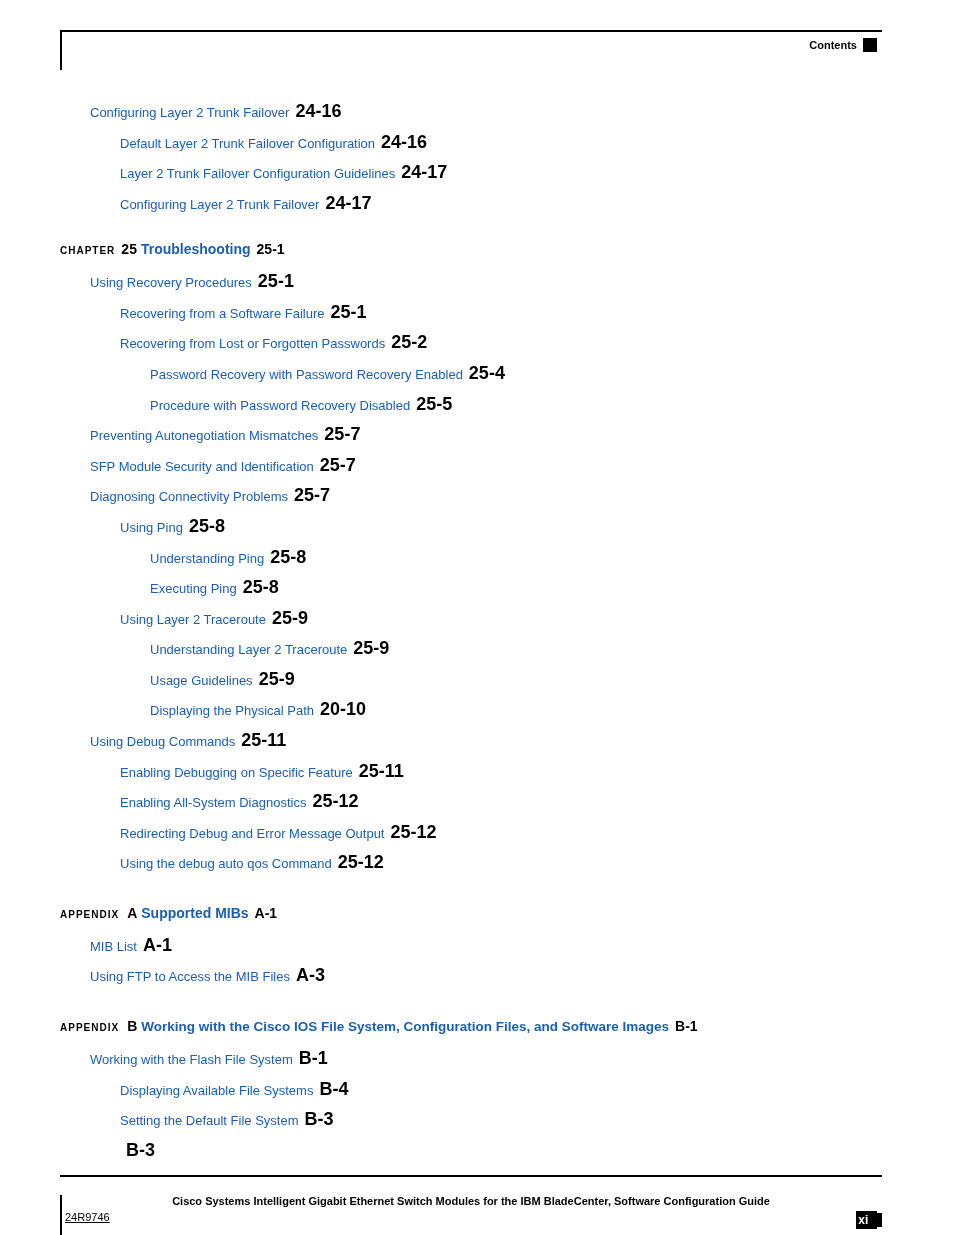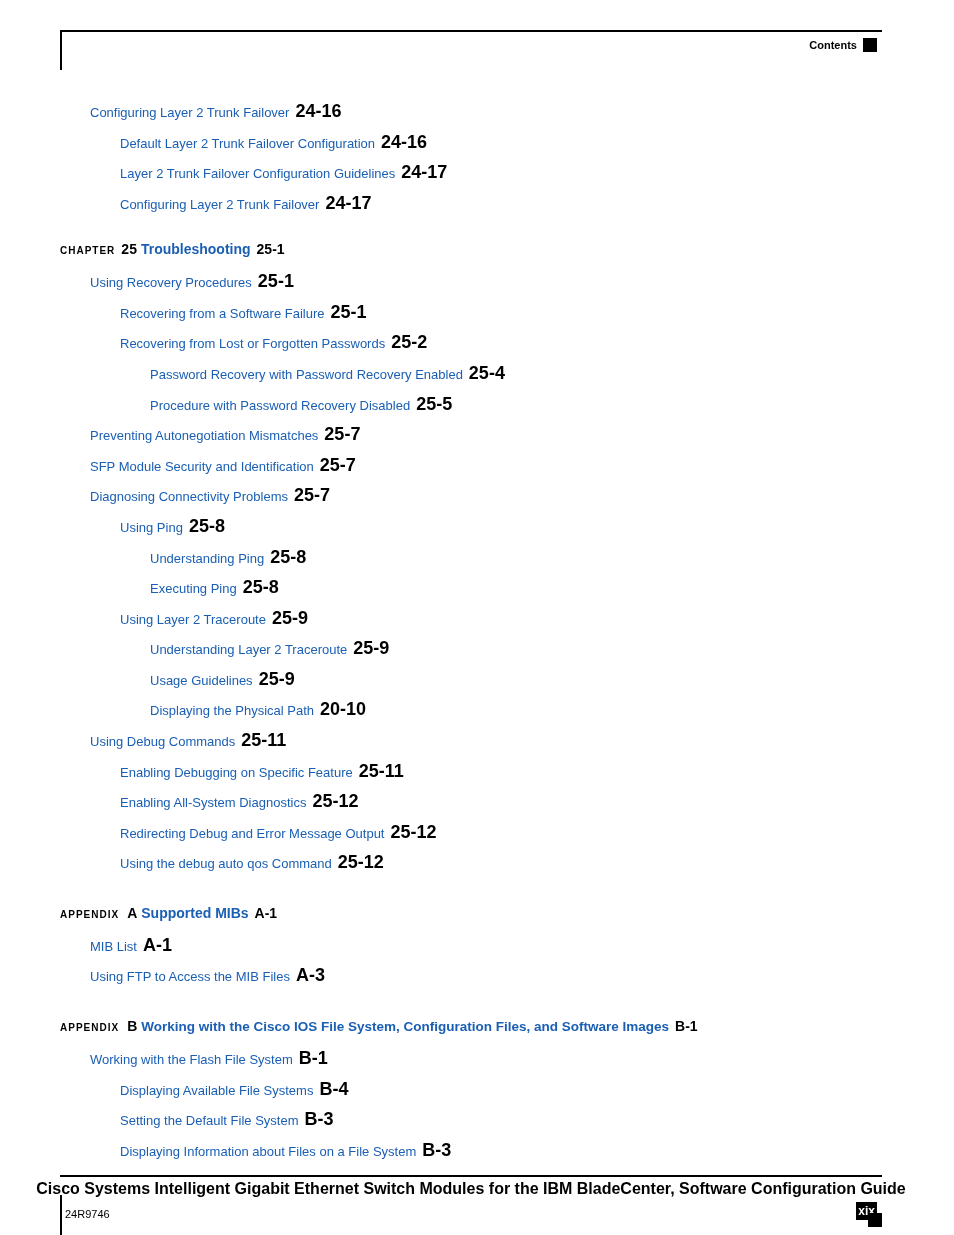--- a/index.html
+++ b/index.html
@@ -352,31 +352,30 @@
       </div>
       <div class="toc-entry indent-2">
         <a class="toc-link" href="#">Displaying Available File Systems</a>
         <span class="toc-page">B-4</span>
       </div>
       <div class="toc-entry indent-2">
         <a class="toc-link" href="#">Setting the Default File System</a>
         <span class="toc-page">B-3</span>
       </div>
       <div class="toc-entry indent-2">
-        <a class="toc-link" href="#">Displaying Information about Files on a File System</a>
         <span class="toc-page">B-3</span>
       </div>
 
     </div>
   </div>
 
   <div style="position: absolute; bottom: 0; left: 0; right: 0; height: 60px;">
     <div style="position: absolute; left: 60px; right: 60px; top: 0; height: 2px; background: #000;"></div>
-    <div class="footer-text" style="padding-top: 5px; font-size: 16px;">Cisco Systems Intelligent Gigabit Ethernet Switch Modules for the IBM BladeCenter, Software Configuration Guide</div>
-    <div class="footer-bottom" style="display: flex; justify-content: space-between; align-items: flex-end; padding: 4px 65px 0;">
+    <div class="footer-text" style="padding-top: 20px; font-size: 11px;">Cisco Systems Intelligent Gigabit Ethernet Switch Modules for the IBM BladeCenter, Software Configuration Guide</div>
+    <div class="footer-bottom" style="display: flex; justify-content: space-between; align-items: flex-start; padding: 4px 65px 0; text-decoration: underline;">
       <span class="footer-doc-num" style="font-size: 11px;">24R9746</span>
       <span style="font-size: 12px; font-weight: bold; background: #000; color: #fff; padding: 2px 2px;">xix</span>
     </div>
     <div class="left-footer-border"></div>
     <div class="right-footer-square"></div>
   </div>
 
 </div>
 
 </body></html>

